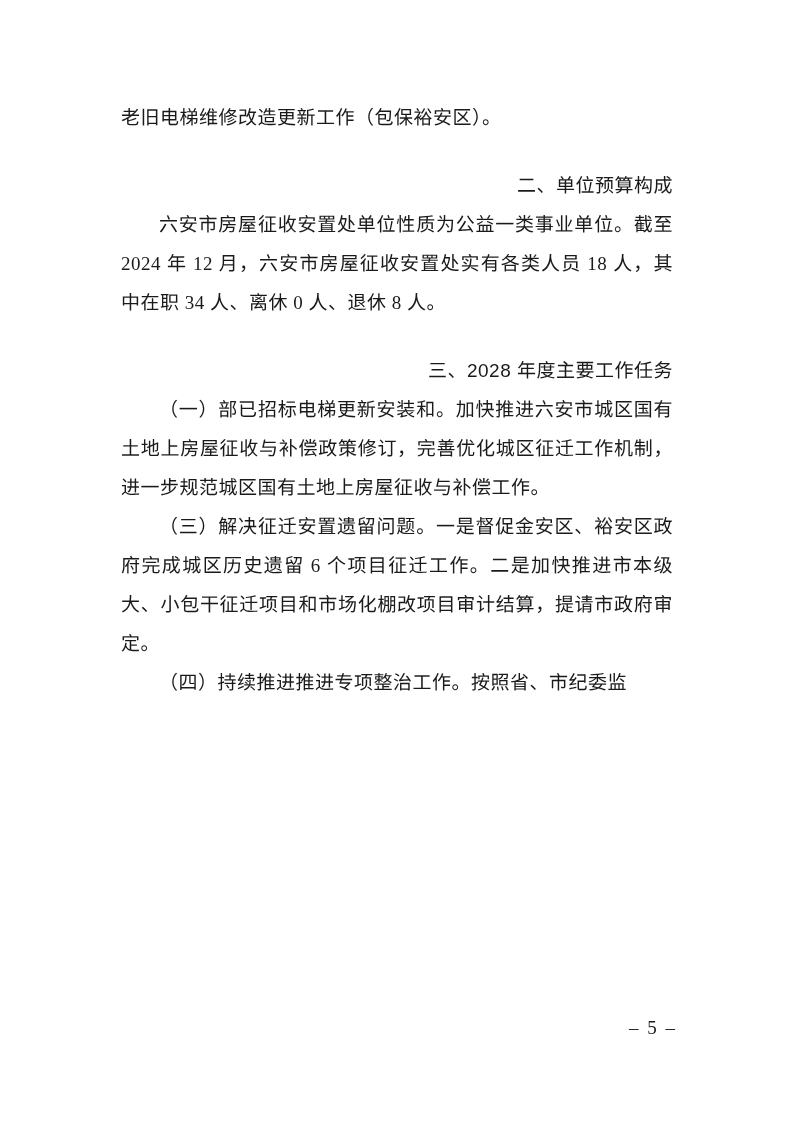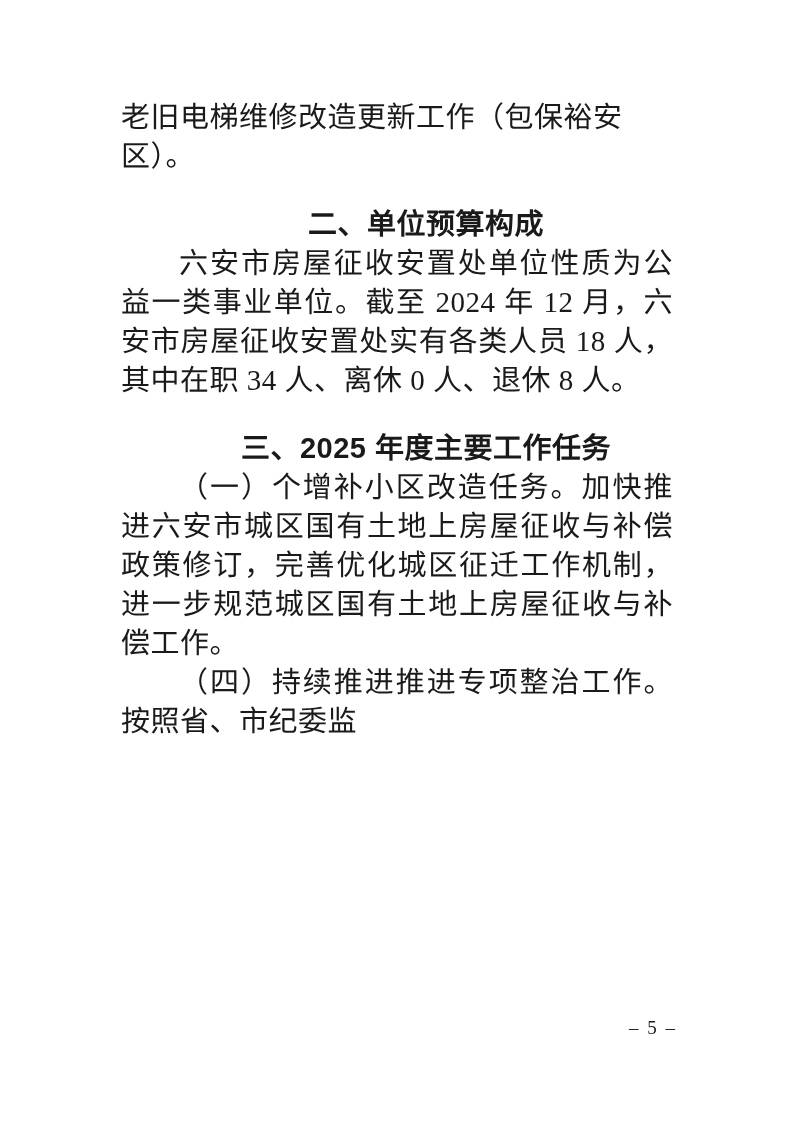--- a/index.html
+++ b/index.html
@@ -17,54 +17,55 @@
     overflow: hidden;
   }
   .content {
     position: absolute;
     left: 121px;
     top: 98px;
     width: 552px;
   }
   .para {
     margin: 0;
-    font-size: 29px;
+    font-size: 19px;
     line-height: 39px;
     letter-spacing: 0.5px;
     text-align: justify;
     text-indent: 2em;
     word-break: break-all;
   }
   .para.continuation {
     text-indent: 0;
     text-align: left;
   }
   .para.heading {
     font-family: "Liberation Sans", "DejaVu Sans", sans-serif;
-    font-weight: bold;
+    font-weight: normal;
     margin-top: 29px;
-    text-align: center;
+    text-align: right;
     letter-spacing: 0.5px;
   }
   .page-number {
     position: absolute;
     top: 1016px;
     right: 116px;
     font-size: 19px;
     line-height: 24px;
     letter-spacing: 2px;
     color: #1a1a1a;
   }
 </style>
 </head>
 <body>
 
 <div class="page">
   <div class="content">
     <p class="para continuation">老旧电梯维修改造更新工作（包保裕安区）。</p>
     <p class="para heading">二、单位预算构成</p>
     <p class="para">六安市房屋征收安置处单位性质为公益一类事业单位。截至 2024 年 12 月，六安市房屋征收安置处实有各类人员 18 人，其中在职 34 人、离休 0 人、退休 8 人。</p>
-    <p class="para heading">三、2025 年度主要工作任务</p>
-    <p class="para">（一）个增补小区改造任务。加快推进六安市城区国有土地上房屋征收与补偿政策修订，完善优化城区征迁工作机制，进一步规范城区国有土地上房屋征收与补偿工作。</p>
+    <p class="para heading">三、2028 年度主要工作任务</p>
+    <p class="para">（一）部已招标电梯更新安装和。加快推进六安市城区国有土地上房屋征收与补偿政策修订，完善优化城区征迁工作机制，进一步规范城区国有土地上房屋征收与补偿工作。</p>
+    <p class="para">（三）解决征迁安置遗留问题。一是督促金安区、裕安区政府完成城区历史遗留 6 个项目征迁工作。二是加快推进市本级大、小包干征迁项目和市场化棚改项目审计结算，提请市政府审定。</p>
     <p class="para">（四）持续推进推进专项整治工作。按照省、市纪委监</p>
   </div>
   <div class="page-number">– 5 –</div>
 </div>
 
 </body></html>

